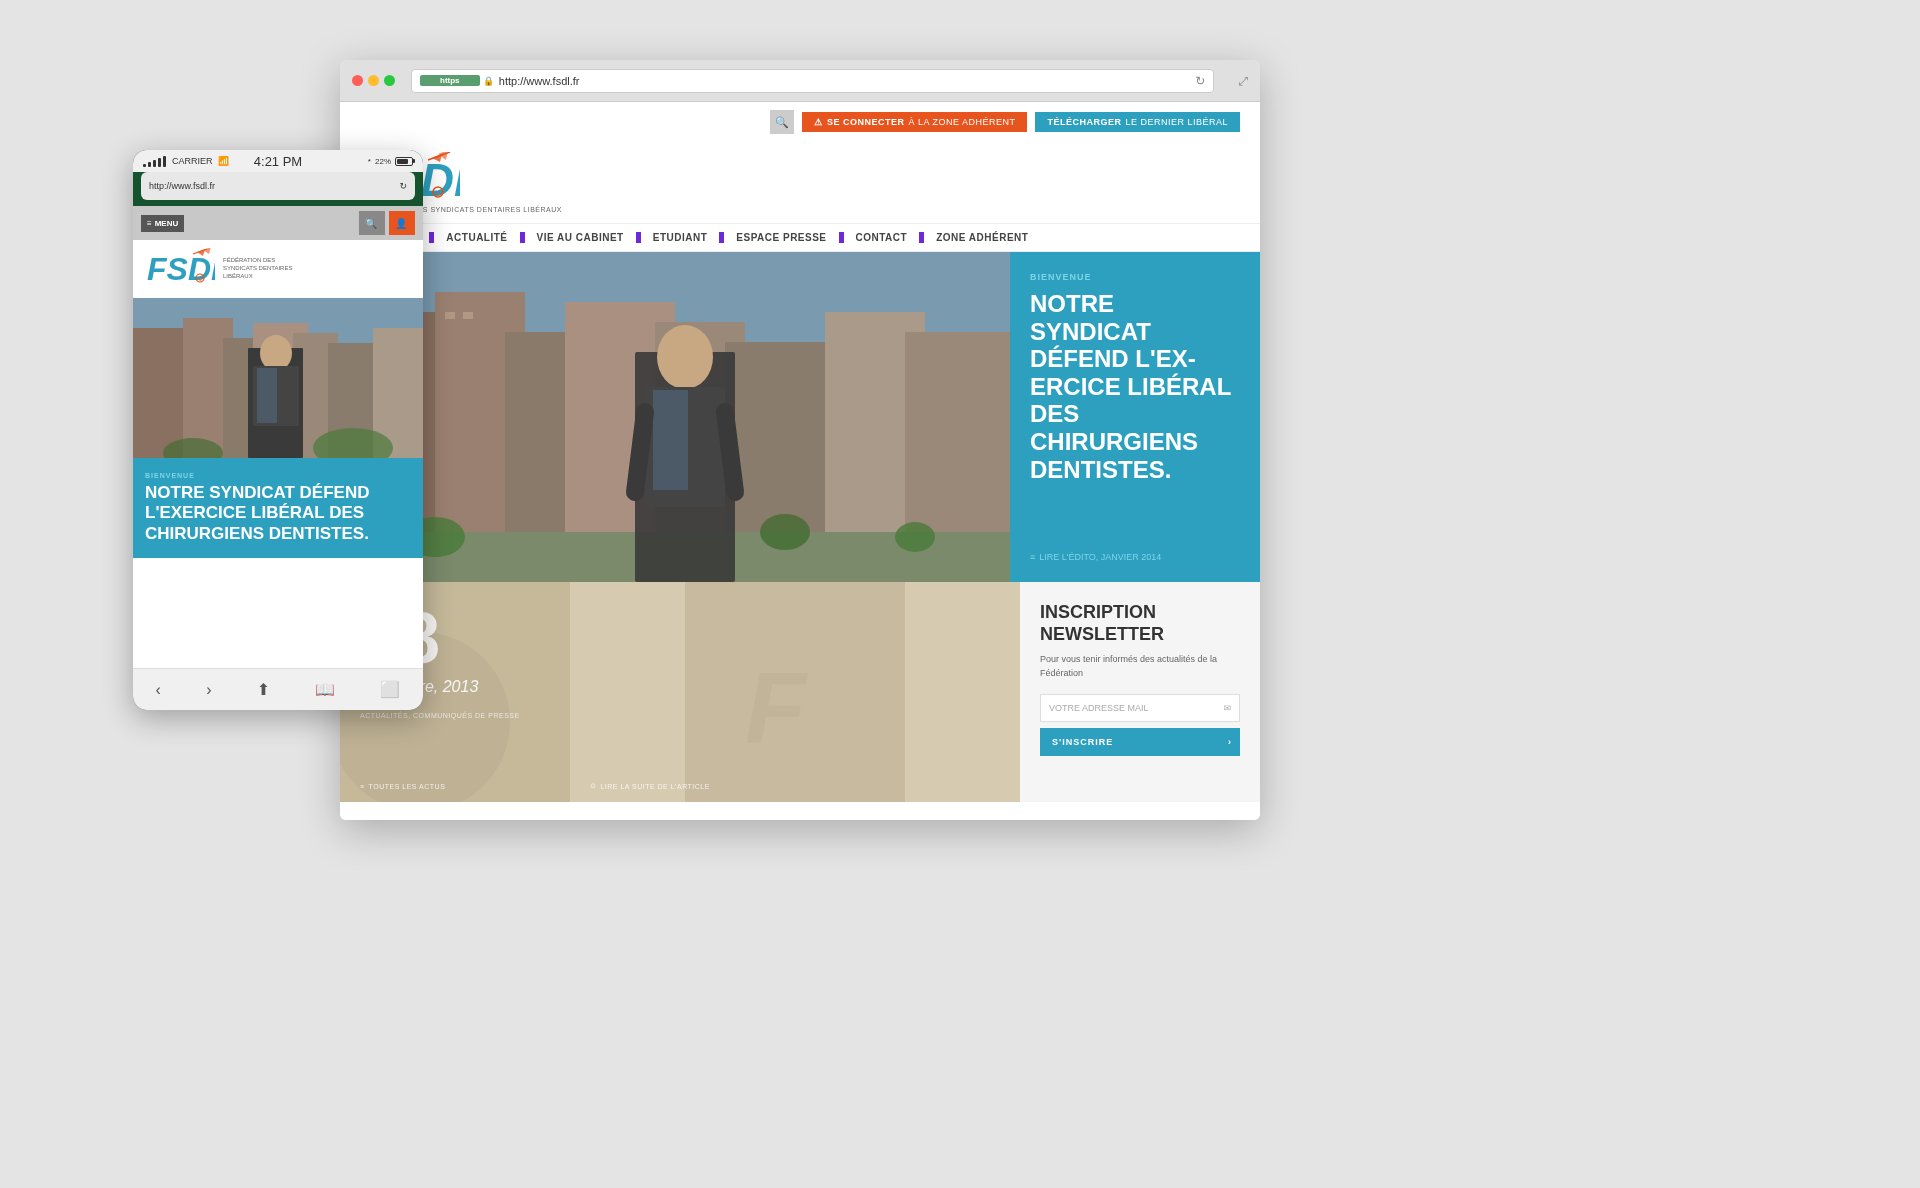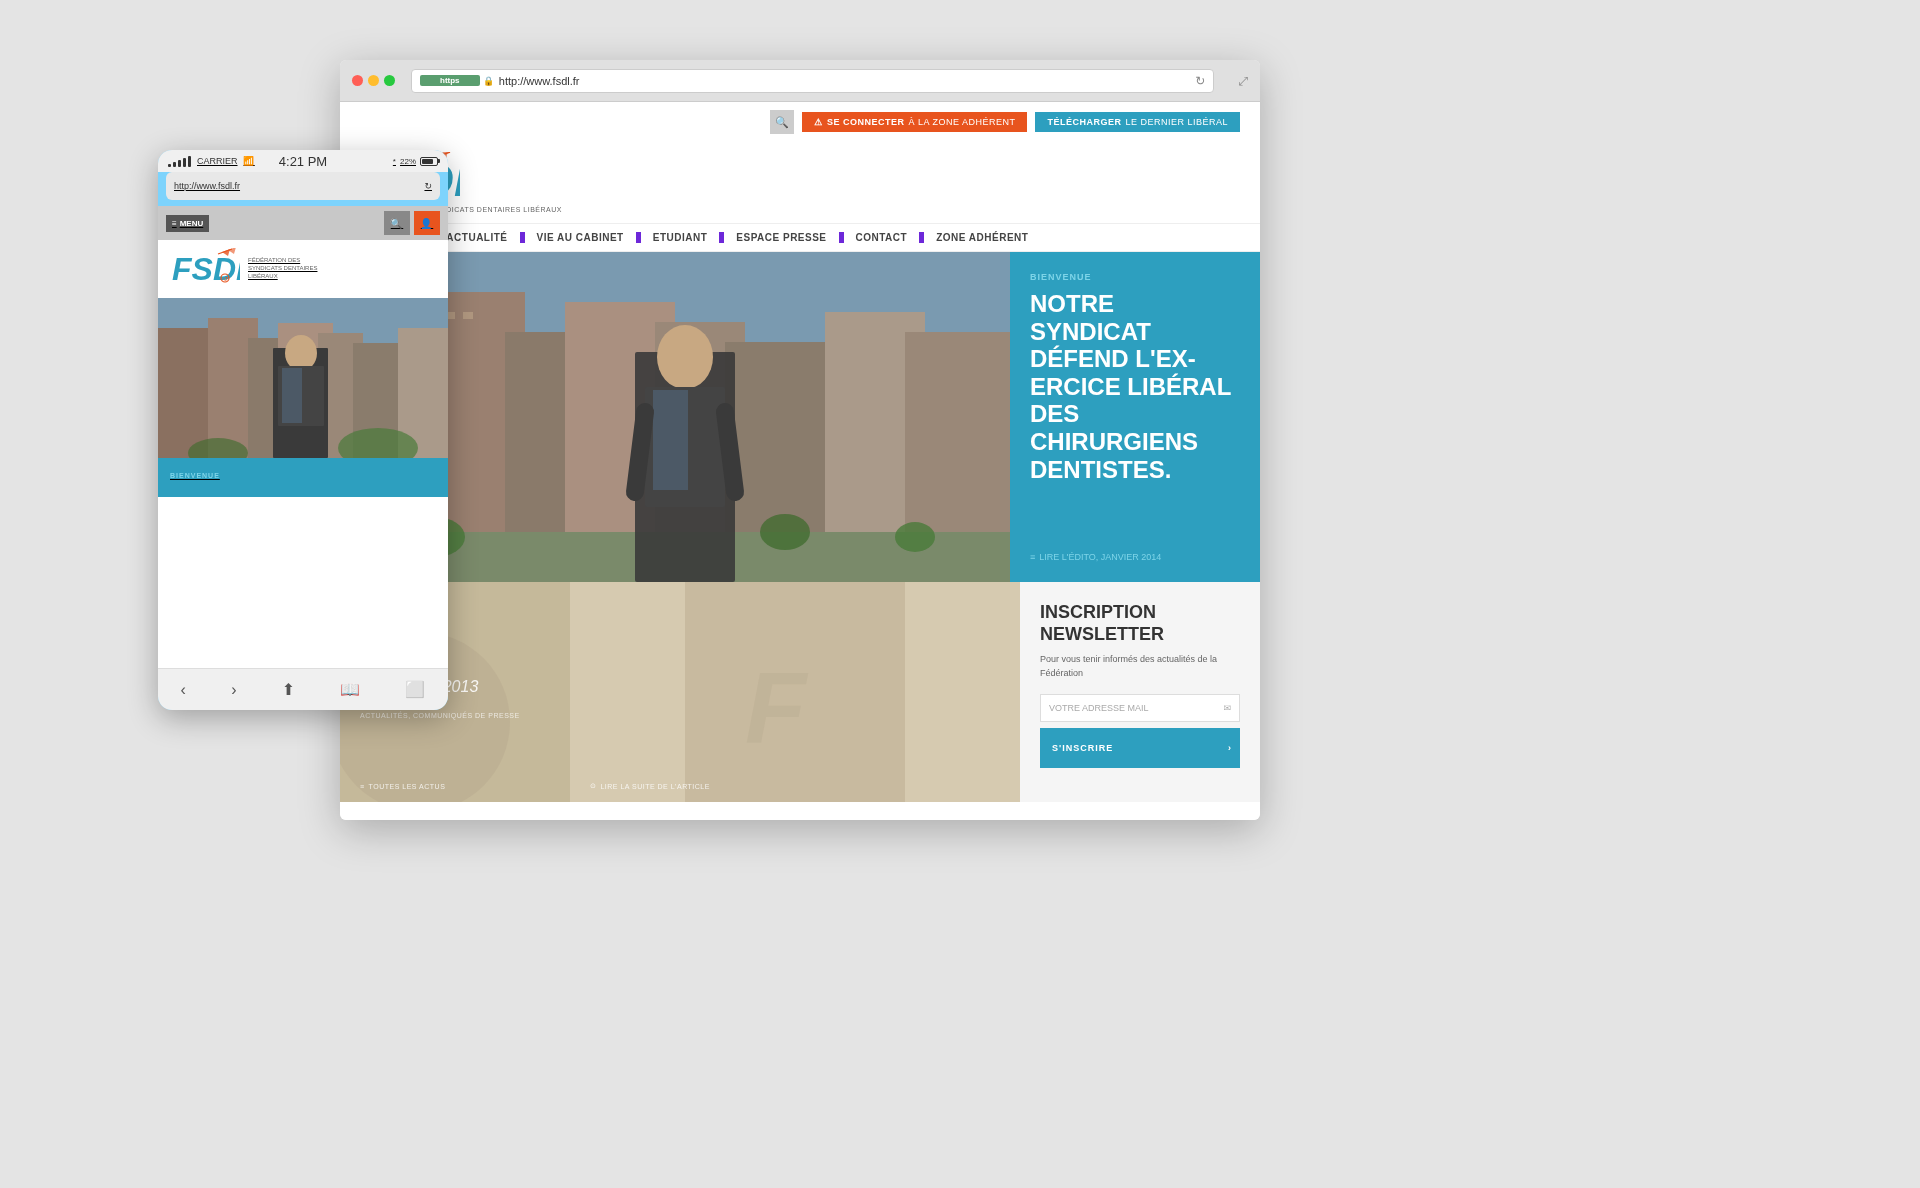--- a/index.html
+++ b/index.html
@@ -387,47 +387,46 @@
       font-size: 9px;
       color: #aaa;
       display: flex;
       align-items: center;
       justify-content: space-between;
       margin-bottom: 6px;
     }
 
     .newsletter-btn {
       width: 100%;
-      height: 40px;
+      height: 28px;
       background: #2d9fbf;
       color: #fff;
       font-size: 9px;
       font-weight: bold;
       text-transform: uppercase;
       letter-spacing: 1px;
       display: flex;
       align-items: center;
       justify-content: space-between;
       padding: 0 8px 0 12px;
       cursor: pointer;
     }
 
     
     .mobile-browser {
       position: absolute;
       top: 150px;
-      left: 158px;
+      left: 133px;
       width: 290px;
       height: 560px;
-      background: #7dd3fc;
+      background: #14532d;
       border-radius: 14px;
       box-shadow: 0 8px 30px rgba(0,0,0,0.3);
       overflow: hidden;
       z-index: 10;
-      text-decoration: underline;
     }
 
     .mobile-status-bar {
       background: #f0f0f0;
       height: 22px;
       display: flex;
       align-items: center;
       padding: 0 10px;
       font-size: 9px;
       color: #333;
@@ -857,20 +856,21 @@
 
           <rect x="115" y="50" width="55" height="110" fill="#3a3a3a" rx="1"></rect>
           <ellipse cx="143" cy="55" rx="16" ry="18" fill="#c8a882"></ellipse>
           <rect x="120" y="68" width="46" height="60" fill="#444" rx="1"></rect>
           <rect x="124" y="70" width="20" height="55" fill="#5a7a9a" opacity="0.4"></rect>
         </svg>
       </div>
 
       <div class="mobile-hero-panel">
         <div class="mobile-bienvenue">BIENVENUE</div>
+        <div class="mobile-hero-title">NOTRE SYNDICAT DÉFEND L'EXERCICE LIBÉRAL DES CHIRURGIENS DENTISTES.</div>
       </div>
     </div>
 
     <div class="mobile-bottom-toolbar">
       <span class="mobile-toolbar-btn">‹</span>
       <span class="mobile-toolbar-btn">›</span>
       <span class="mobile-toolbar-btn">⬆</span>
       <span class="mobile-toolbar-btn">📖</span>
       <span class="mobile-toolbar-btn">⬜</span>
     </div>

